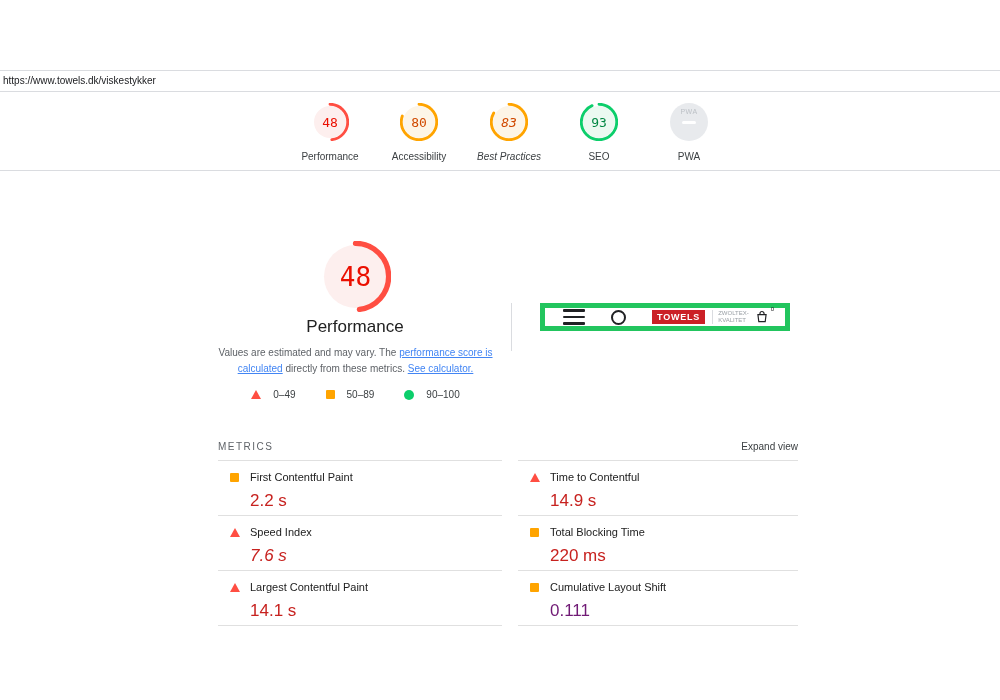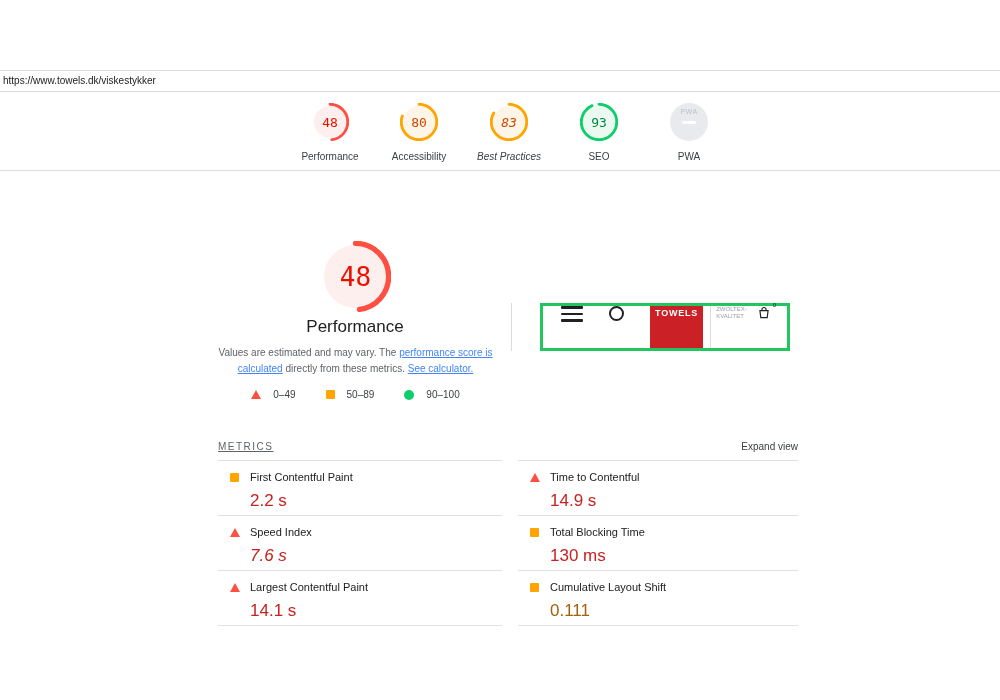--- a/index.html
+++ b/index.html
@@ -37,33 +37,33 @@
   .perf-desc a{color:#4285f4;text-decoration:underline;cursor:pointer;}
 
   
   .legend{position:absolute;left:218px;top:389px;width:275px;display:flex;justify-content:center;gap:30px;align-items:center;}
   .legend-item{display:flex;align-items:center;gap:12px;font-size:10px;color:#3c4043;}
   .shape-tri{width:0;height:0;border-left:5px solid transparent;border-right:5px solid transparent;border-bottom:9px solid #ff4e42;}
   .shape-sq{width:9px;height:9px;background:#ffa400;border-radius:1px;}
   .shape-ci{width:10px;height:10px;background:#0cce6b;border-radius:50%;}
 
   
-  .thumb{position:absolute;left:540px;top:303px;width:250px;height:48px;border:3px solid #22c55e;background:#fff;
-         display:flex;box-sizing:border-box;}
+  .thumb{position:absolute;left:540px;top:303px;width:250px;height:28px;border:5px solid #22c55e;background:#fff;
+         display:flex;align-items:center;box-sizing:border-box;}
   .hamburger{margin-left:18px;width:22px;display:flex;flex-direction:column;gap:4px;}
   .hamburger span{display:block;height:2.5px;background:#202124;border-radius:1px;}
   .search-ring{margin-left:26px;width:11px;height:11px;border:2px solid #202124;border-radius:50%;}
   .logo{margin-left:26px;background:#cb2026;color:#fff;font-weight:bold;font-size:9px;letter-spacing:.8px;
         padding:2px 5px;font-family:"Liberation Sans",sans-serif;}
   .tagline{margin-left:7px;border-left:1px solid #dadce0;padding-left:5px;font-size:6px;line-height:7px;color:#9aa0a6;}
   .bag{position:relative;margin-left:auto;margin-right:16px;width:14px;height:14px;}
   .bag sup{position:absolute;top:-4px;right:-5px;font-size:6px;color:#202124;}
 
   
-  .metrics-heading{position:absolute;left:218px;top:441px;font-size:10px;letter-spacing:1.5px;color:#5f6368;text-decoration:underline;}
+  .metrics-heading{position:absolute;left:218px;top:441px;font-size:10px;letter-spacing:1.5px;color:#5f6368;}
   .expand-view{position:absolute;left:518px;top:441px;width:280px;text-align:right;font-size:10px;color:#3c4043;cursor:pointer;}
   .mcol{position:absolute;top:460px;width:284px;text-align:right;}
   .mcol.left{left:218px;}
   .mcol.right{left:518px;width:280px;}
   .mrow{position:relative;height:54px;border-bottom:1px solid #e0e0e0;}
   .m-icon{position:absolute;left:12px;top:12px;}
   .m-icon.shape-tri{border-bottom-color:#ff4e42;}
   .m-name{position:absolute;left:32px;top:10px;font-size:11px;color:#212121;}
   .m-value{position:absolute;left:32px;top:30px;font-size:17px;color:var(--txt);}
 </style>
@@ -202,22 +202,22 @@
 
   <div class="mcol right" style="border-top:1px solid #e0e0e0;">
     <div class="mrow rating-fail">
       <span class="m-icon shape-tri"></span>
       <span class="m-name">Time to Contentful</span>
       <span class="m-value" style="color:#c7221f;">14.9 s</span>
     </div>
     <div class="mrow rating-average">
       <span class="m-icon shape-sq"></span>
       <span class="m-name">Total Blocking Time</span>
-      <span class="m-value" style="color:#c7221f;">130 ms</span>
+      <span class="m-value" style="color:#c7221f;">220 ms</span>
     </div>
     <div class="mrow rating-average">
       <span class="m-icon shape-sq"></span>
       <span class="m-name">Cumulative Layout Shift</span>
-      <span class="m-value" style="color:#a16207;">0.111</span>
+      <span class="m-value" style="color:#701a75;">0.111</span>
     </div>
   </div>
 
 </div>
 
 </body></html>

